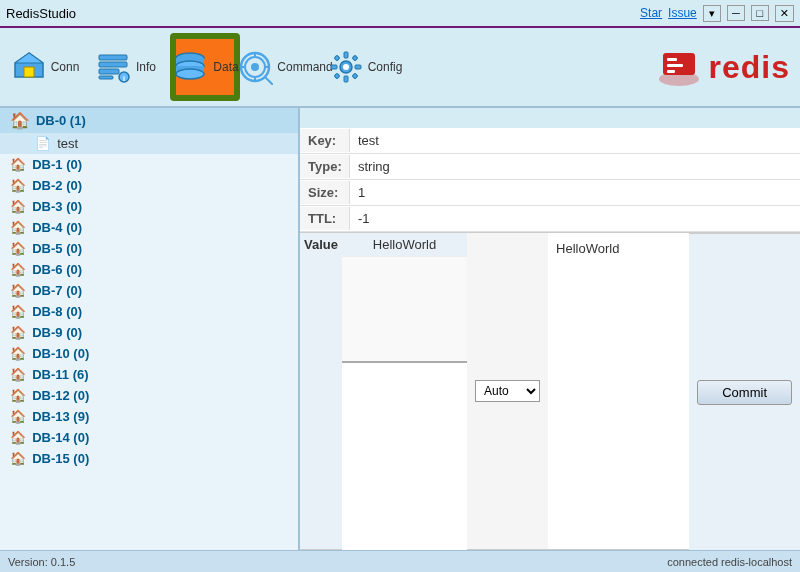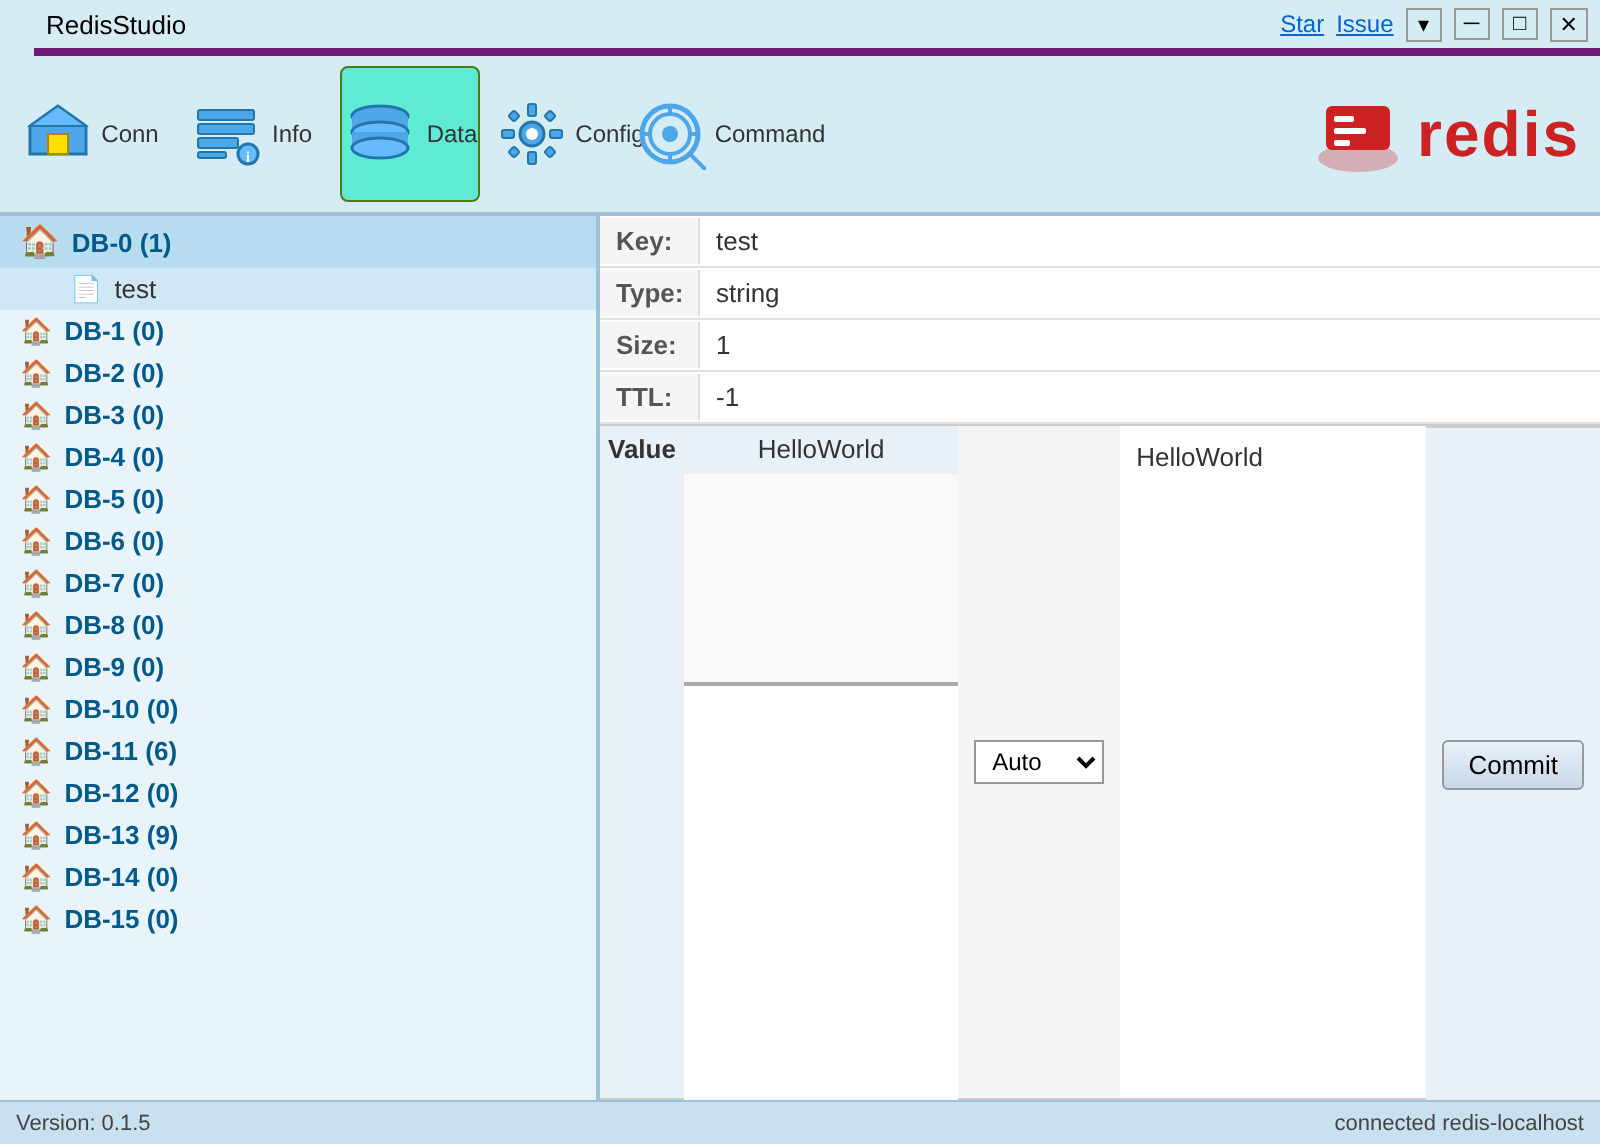--- a/index.html
+++ b/index.html
@@ -15,22 +15,21 @@
     }
 
     
     #titlebar {
       background: #d6ecf5;
       height: 28px;
       display: flex;
       align-items: center;
       justify-content: space-between;
       padding: 0 6px;
-      border-bottom: 4px solid #701a75;
-      margin-left: 17px;
+      border-bottom: 2px solid #701a75;
     }
     #titlebar-right {
       display: flex;
       align-items: center;
       gap: 6px;
     }
     .titlebar-link {
       color: #0066cc;
       text-decoration: underline;
       cursor: pointer;
@@ -64,22 +63,22 @@
       width: 70px;
       height: 68px;
       cursor: pointer;
       border-radius: 4px;
       padding: 6px 4px;
       gap: 4px;
       background: transparent;
       border: none;
     }
     .toolbar-item.active {
-      background: #5eead4;
-      border: 1px solid #4d7c0f;
+      background: #f97316;
+      border: 6px solid #4d7c0f;
     }
     .toolbar-icon {
       width: 38px;
       height: 38px;
       display: flex;
       align-items: center;
       justify-content: center;
     }
     .toolbar-label {
       font-size: 12px;
@@ -135,20 +134,21 @@
       font-size: 13px;
       background: #d0e8f5;
     }
 
     
     #right-panel {
       flex: 1;
       display: flex;
       flex-direction: column;
       background: #ffffff;
+      margin-top: 20px;
     }
     #key-info {
       padding: 0;
       border-bottom: 1px solid #ccc;
     }
     .info-row {
       display: flex;
       align-items: center;
       border-bottom: 1px solid #e0e0e0;
       min-height: 26px;
@@ -223,21 +223,21 @@
       display: flex;
       justify-content: center;
       align-items: center;
       padding: 8px;
       background: #e8f0f8;
       border-top: 1px solid #ccc;
     }
     .commit-btn {
       background: linear-gradient(to bottom, #e8f0f8, #c8d8e8);
       border: 1px solid #999;
-      padding: 4px 12px;
+      padding: 4px 24px;
       cursor: pointer;
       font-size: 13px;
       border-radius: 3px;
     }
 
     
     #statusbar {
       height: 22px;
       background: #c8e0f0;
       border-top: 1px solid #a0c0d5;
@@ -301,57 +301,57 @@
     <div class="toolbar-icon">
       <svg width="38" height="38" viewBox="0 0 38 38">
         <ellipse cx="19" cy="10" rx="14" ry="5" fill="#4da6e8" stroke="#2277aa" stroke-width="1.5"></ellipse>
         <rect x="5" y="10" width="28" height="8" fill="#4da6e8" stroke="none"></rect>
         <ellipse cx="19" cy="18" rx="14" ry="5" fill="#66bbff" stroke="#2277aa" stroke-width="1.5"></ellipse>
         <rect x="5" y="18" width="28" height="8" fill="#4da6e8" stroke="none"></rect>
         <ellipse cx="19" cy="26" rx="14" ry="5" fill="#66bbff" stroke="#2277aa" stroke-width="1.5"></ellipse>
       </svg>
     </div>
     <span class="toolbar-label">Data</span>
-  </button>
-
-  <button class="toolbar-item">
-    <div class="toolbar-icon">
-      <svg width="36" height="36" viewBox="0 0 36 36">
-        <circle cx="18" cy="18" r="6" fill="#4da6e8" stroke="#2277aa" stroke-width="1.5"></circle>
-        <circle cx="18" cy="18" r="3" fill="white" stroke="none"></circle>
-
-        <rect x="16" y="3" width="4" height="6" rx="1" fill="#4da6e8" stroke="#2277aa" stroke-width="1"></rect>
-        <rect x="16" y="27" width="4" height="6" rx="1" fill="#4da6e8" stroke="#2277aa" stroke-width="1"></rect>
-        <rect x="3" y="16" width="6" height="4" rx="1" fill="#4da6e8" stroke="#2277aa" stroke-width="1"></rect>
-        <rect x="27" y="16" width="6" height="4" rx="1" fill="#4da6e8" stroke="#2277aa" stroke-width="1"></rect>
-        <rect x="7" y="7" width="4" height="4" rx="1" fill="#4da6e8" stroke="#2277aa" stroke-width="1" transform="rotate(45 9 9)"></rect>
-        <rect x="25" y="7" width="4" height="4" rx="1" fill="#4da6e8" stroke="#2277aa" stroke-width="1" transform="rotate(45 27 9)"></rect>
-        <rect x="7" y="25" width="4" height="4" rx="1" fill="#4da6e8" stroke="#2277aa" stroke-width="1" transform="rotate(45 9 27)"></rect>
-        <rect x="25" y="25" width="4" height="4" rx="1" fill="#4da6e8" stroke="#2277aa" stroke-width="1" transform="rotate(45 27 27)"></rect>
-      </svg>
-    </div>
-    <span class="toolbar-label">Config</span>
   </button>
 
   <button class="toolbar-item">
     <div class="toolbar-icon">
       <svg width="36" height="36" viewBox="0 0 36 36">
         <circle cx="18" cy="18" r="14" fill="none" stroke="#4da6e8" stroke-width="2.5"></circle>
         <circle cx="18" cy="18" r="10" fill="none" stroke="#4da6e8" stroke-width="2"></circle>
         <line x1="18" y1="4" x2="18" y2="8" stroke="#4da6e8" stroke-width="2"></line>
         <line x1="18" y1="28" x2="18" y2="32" stroke="#4da6e8" stroke-width="2"></line>
         <line x1="4" y1="18" x2="8" y2="18" stroke="#4da6e8" stroke-width="2"></line>
         <line x1="28" y1="18" x2="32" y2="18" stroke="#4da6e8" stroke-width="2"></line>
         <circle cx="18" cy="18" r="4" fill="#4da6e8"></circle>
         <line x1="28" y1="28" x2="36" y2="36" stroke="#4da6e8" stroke-width="2"></line>
       </svg>
     </div>
     <span class="toolbar-label">Command</span>
   </button>
 
+  <button class="toolbar-item">
+    <div class="toolbar-icon">
+      <svg width="36" height="36" viewBox="0 0 36 36">
+        <circle cx="18" cy="18" r="6" fill="#4da6e8" stroke="#2277aa" stroke-width="1.5"></circle>
+        <circle cx="18" cy="18" r="3" fill="white" stroke="none"></circle>
+
+        <rect x="16" y="3" width="4" height="6" rx="1" fill="#4da6e8" stroke="#2277aa" stroke-width="1"></rect>
+        <rect x="16" y="27" width="4" height="6" rx="1" fill="#4da6e8" stroke="#2277aa" stroke-width="1"></rect>
+        <rect x="3" y="16" width="6" height="4" rx="1" fill="#4da6e8" stroke="#2277aa" stroke-width="1"></rect>
+        <rect x="27" y="16" width="6" height="4" rx="1" fill="#4da6e8" stroke="#2277aa" stroke-width="1"></rect>
+        <rect x="7" y="7" width="4" height="4" rx="1" fill="#4da6e8" stroke="#2277aa" stroke-width="1" transform="rotate(45 9 9)"></rect>
+        <rect x="25" y="7" width="4" height="4" rx="1" fill="#4da6e8" stroke="#2277aa" stroke-width="1" transform="rotate(45 27 9)"></rect>
+        <rect x="7" y="25" width="4" height="4" rx="1" fill="#4da6e8" stroke="#2277aa" stroke-width="1" transform="rotate(45 9 27)"></rect>
+        <rect x="25" y="25" width="4" height="4" rx="1" fill="#4da6e8" stroke="#2277aa" stroke-width="1" transform="rotate(45 27 27)"></rect>
+      </svg>
+    </div>
+    <span class="toolbar-label">Config</span>
+  </button>
+
   <div class="redis-logo">
     <svg width="48" height="48" viewBox="0 0 48 48">
 
       <ellipse cx="24" cy="36" rx="20" ry="7" fill="#cc2222" opacity="0.3"></ellipse>
       <rect x="8" y="10" width="32" height="22" rx="3" fill="#cc2222"></rect>
 
       <rect x="12" y="15" width="10" height="3" rx="1" fill="white"></rect>
       <rect x="12" y="21" width="16" height="3" rx="1" fill="white"></rect>
       <rect x="12" y="27" width="8" height="3" rx="1" fill="white"></rect>
     </svg>

